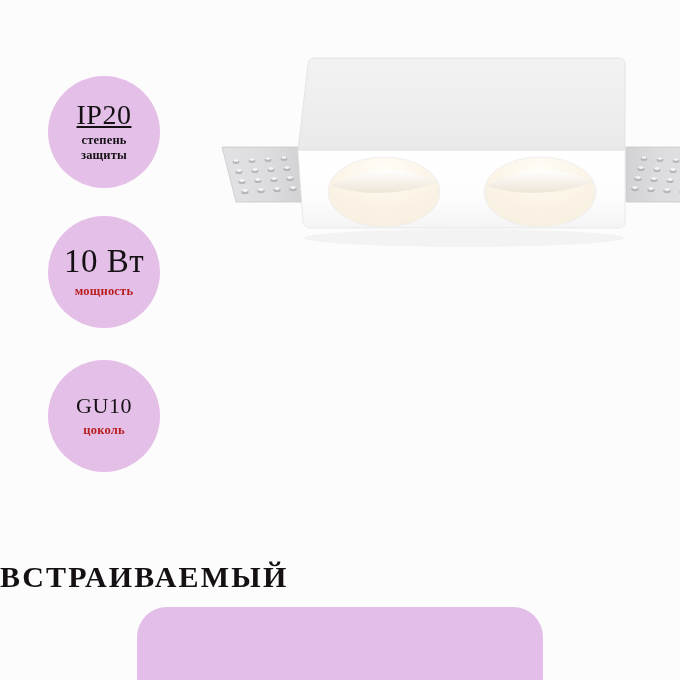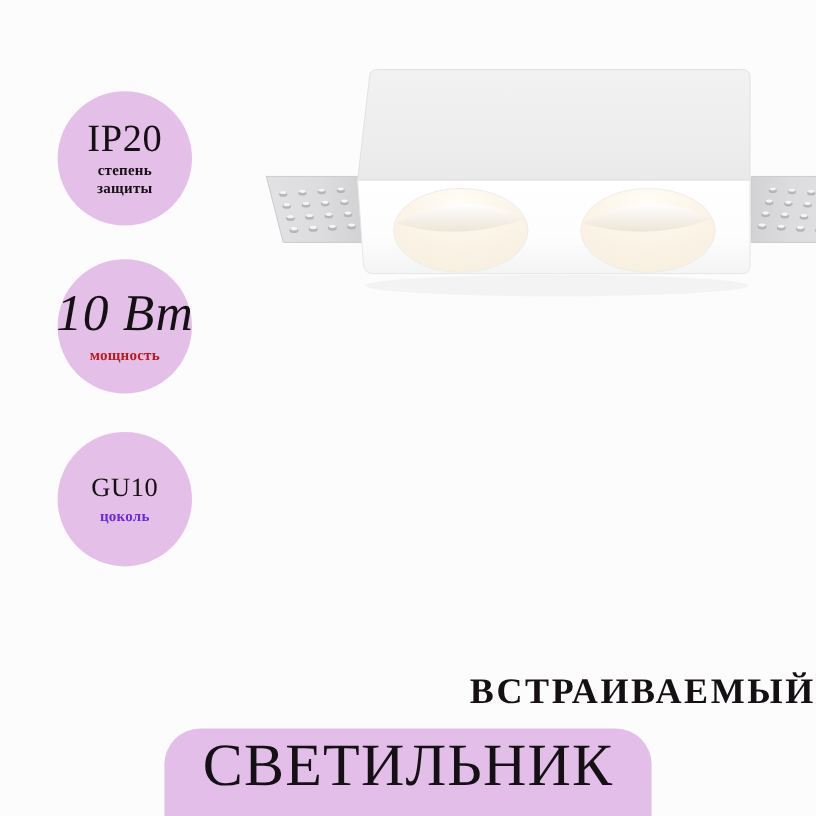--- a/index.html
+++ b/index.html
@@ -53,41 +53,41 @@
   .badge-3 { left: 48px; top: 360px; }
 
   .badge-value {
     font-family: "Liberation Serif", serif;
     font-size: 33px;
     line-height: 1;
     color: #141014;
     letter-spacing: 0.5px;
     white-space: nowrap;
   }
-  .badge-1 .badge-value { font-size: 32px; margin-bottom: 4px; }
-  .badge-2 .badge-value { font-size: 43px; margin-bottom: 6px; font-style: italic; }
+  .badge-1 .badge-value { font-size: 28px; margin-bottom: 4px; text-decoration: underline; }
+  .badge-2 .badge-value { font-size: 33px; margin-bottom: 6px; }
   .badge-3 .badge-value { font-size: 22px; margin-bottom: 6px; }
 
   .badge-caption {
     font-family: "Liberation Serif", serif;
     font-weight: bold;
     font-size: 12.5px;
     line-height: 1.18;
     color: #141014;
     letter-spacing: 0.2px;
     white-space: pre-line;
   }
 
   
   #title-kicker {
     position: absolute;
     left: 0;
     top: 560px;
     width: 680px;
-    text-align: right;
+    text-align: left;
     font-family: "Liberation Serif", serif;
     font-weight: bold;
     font-size: 30px;
     letter-spacing: 2.2px;
     color: #141014;
     white-space: nowrap;
   }
 
   #title-banner {
     position: absolute;
@@ -278,20 +278,19 @@
 защиты</div>
   </div>
 
   <div class="spec-badge badge-2" style="--badge-bg: #e4bfe8;">
     <div class="badge-value" style="color: rgb(20, 16, 20);">10 Вт</div>
     <div class="badge-caption" style="color: #b91c1c;">мощность</div>
   </div>
 
   <div class="spec-badge badge-3" style="--badge-bg: #e4bfe8;">
     <div class="badge-value" style="color: rgb(20, 16, 20);">GU10</div>
-    <div class="badge-caption" style="color: #6d28d9;">цоколь</div>
+    <div class="badge-caption" style="color: #b91c1c;">цоколь</div>
   </div>
 
   <div id="title-kicker" style="color: rgb(20, 16, 20);">ВСТРАИВАЕМЫЙ</div>
   <div id="title-banner" style="--banner-bg: #e2bee8;"></div>
-  <div id="title-main" style="color: rgb(20, 16, 20);">СВЕТИЛЬНИК</div>
 
 </div>
 
 </body></html>

